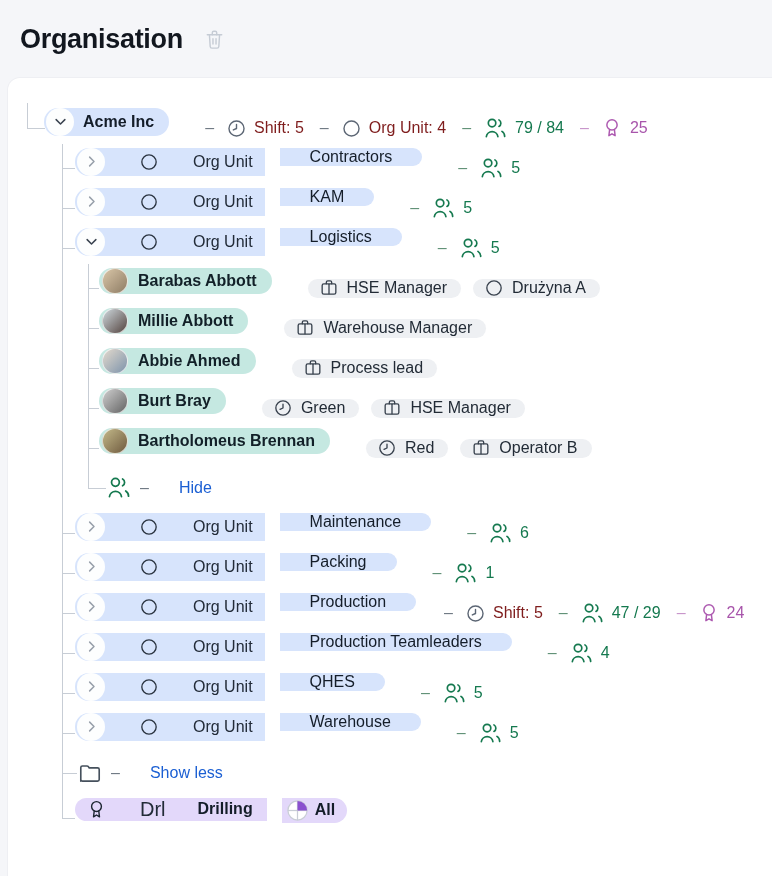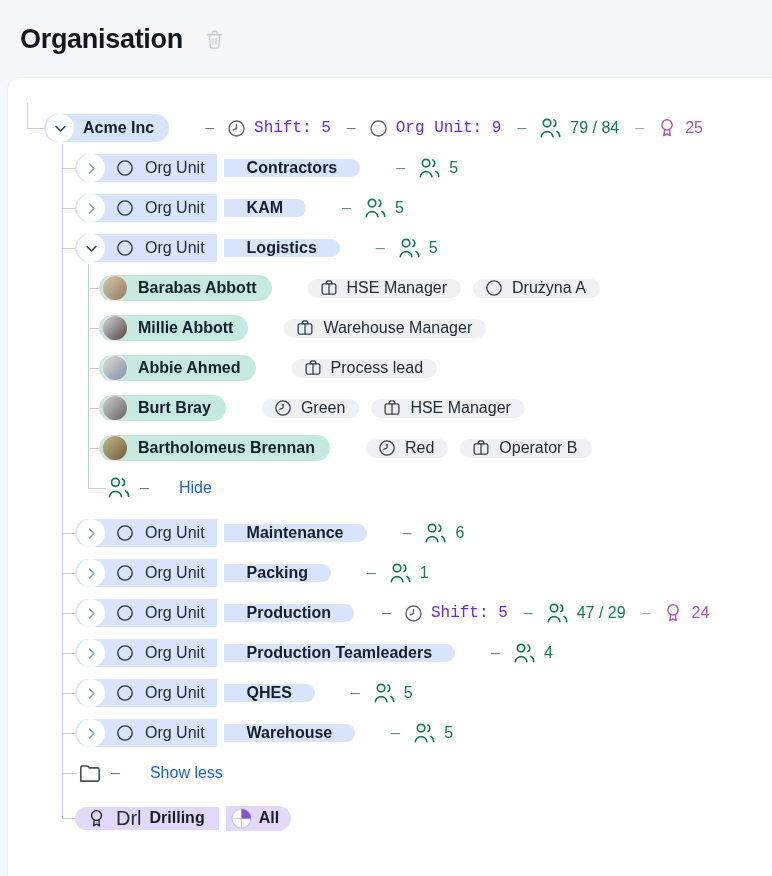--- a/index.html
+++ b/index.html
@@ -16,46 +16,46 @@
     position:absolute;left:8px;top:78px;right:0;bottom:0;
     background:#ffffff;border-radius:12px 0 0 0;
     box-shadow:0 0 0 1px rgba(20,30,50,0.03);
   }
   
   .vline{position:absolute;width:0;border-left:1px solid #c7cdd5;}
   .hline{position:absolute;height:0;border-top:1px solid #c7cdd5;}
   .elbow{position:absolute;border-left:1px solid #c7cdd5;border-bottom:1px solid #c7cdd5;}
   
   .row{position:absolute;height:40px;display:flex;align-items:center;white-space:nowrap;}
-  .pill{display:flex;align-items:center;height:41px;}
+  .pill{display:flex;align-items:flex-start;height:41px;}
   .seg{display:flex;align-items:center;}
   .seg.blue{background:#d7e4fc;}
   .seg.teal{background:#c5e8e1;}
   .seg.purple{background:#e3d8fa;}
-  .seg.left{border-radius:16px 0 0 16px;margin-right:7px;}
+  .seg.left{border-radius:16px 0 0 16px;margin-right:15px;gap:24px;}
   .seg.right{border-radius:0 16px 16px 0;}
   .seg.solo{border-radius:16px;}
   .chev-circle{width:28px;height:28px;margin-left:2px;border-radius:50%;background:#fdfefe;
     display:flex;align-items:center;justify-content:center;flex:0 0 auto;cursor:pointer;}
   .chev-dark{color:#3a4350;}
   .chev-lite{color:#98a0ab;}
   .orgcircle{color:#2a3340;margin-left:10px;display:flex;}
   .orglabel{font-size:16px;color:#222b38;margin:0 12px 0 10px;}
-  .name{font-size:16px;font-weight:700;color:#141d29;padding:0 23px;}
+  .name{font-size:16px;font-weight:400;color:#141d29;padding:0 30px;}
   .rootname{font-size:16px;font-weight:700;color:#141d29;margin:0 15px 0 9px;}
   
   .meta{display:flex;align-items:center;margin-left:16px;}
   .meta.first{margin-left:36px;}
   .dash{font-size:16px;margin-right:12px;}
   .dash.gray{color:#6e7882;}
   .dash.green{color:#5e8f75;}
   .dash.pink{color:#c794ca;}
   .mlabel{font-size:16px;margin-left:7px;}
   .gray-ic{color:#5c6674;display:flex;}
-  .gray-t{color:#6d28d9;font-family:Liberation Mono, monospace;}
+  .gray-t{color:#7f1d1d;}
   .green-ic{color:#15794f;display:flex;}
   .green-t{color:#15794f;}
   .award-ic{color:#ad59b0;display:flex;}
   .award-t{color:#a855ab;}
   
   .avatar{width:26px;height:26px;border-radius:50%;margin-left:3px;flex:0 0 auto;border:1px solid rgba(255,255,255,0.7);box-sizing:border-box;}
   .av1{background:linear-gradient(135deg,#d9c6a8,#8e7c64);}
   .av2{background:linear-gradient(135deg,#cfd9de,#53433e);}
   .av3{background:linear-gradient(135deg,#e3dacd,#7d93ab);}
   .av4{background:linear-gradient(135deg,#cfcfcf,#636363);}
@@ -137,21 +137,21 @@
       </span>
       <span class="mlabel gray-t">Shift: 5</span>
     </span>
     <span class="meta">
       <span class="dash gray">–</span>
       <span class="gray-ic">
         <svg width="21" height="21" viewBox="0 0 24 24" fill="none" stroke="currentColor" stroke-width="1.6">
             <circle cx="12" cy="12" r="8.6"></circle>
           </svg>
       </span>
-      <span class="mlabel gray-t">Org Unit: 9</span>
+      <span class="mlabel gray-t">Org Unit: 4</span>
     </span>
     <span class="meta">
       <span class="dash green">–</span>
       <span class="green-ic">
         <svg width="25" height="25" viewBox="0 0 24 24" fill="none" stroke="currentColor" stroke-width="1.6" stroke-linecap="round" stroke-linejoin="round">
             <circle cx="8.7" cy="6.8" r="3.6"></circle>
             <path d="M3.2 19.9a5.6 5.6 0 0 1 11.1 0"></path>
             <path d="M15.3 3.7a3.6 3.6 0 0 1 0 6.3"></path>
             <path d="M18.2 14.8a5.6 5.6 0 0 1 2.6 4.8"></path>
           </svg>

